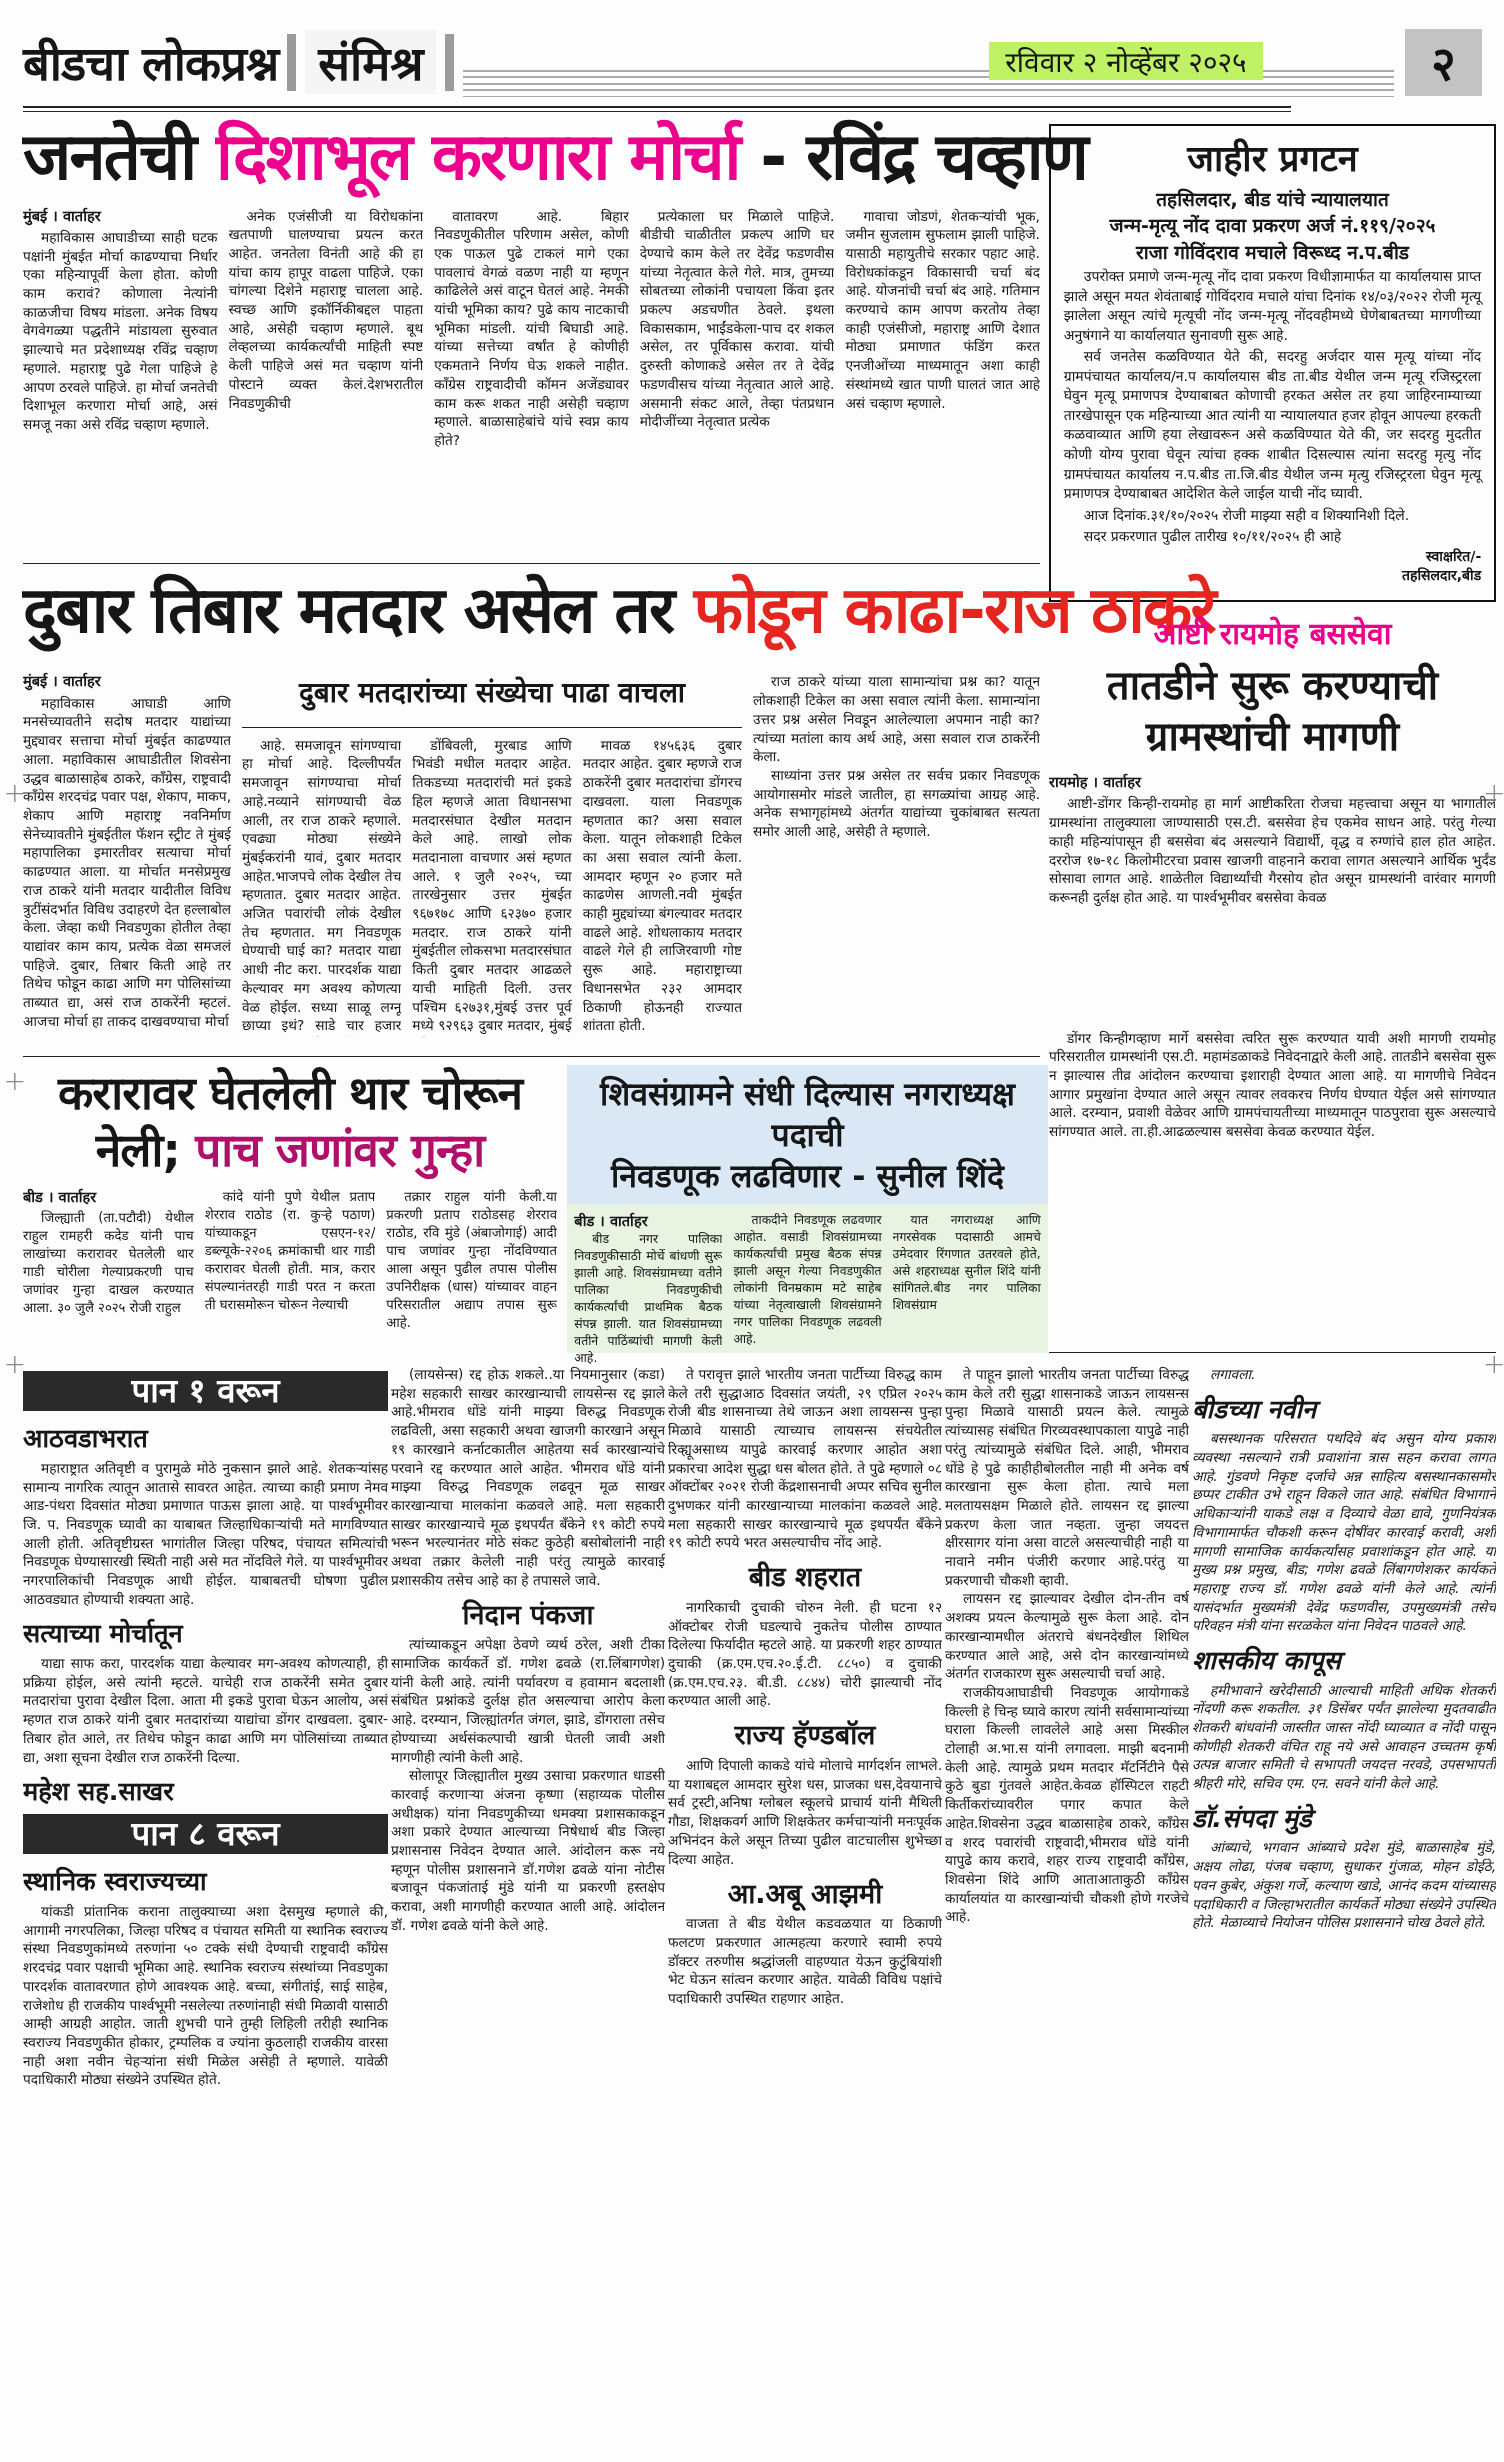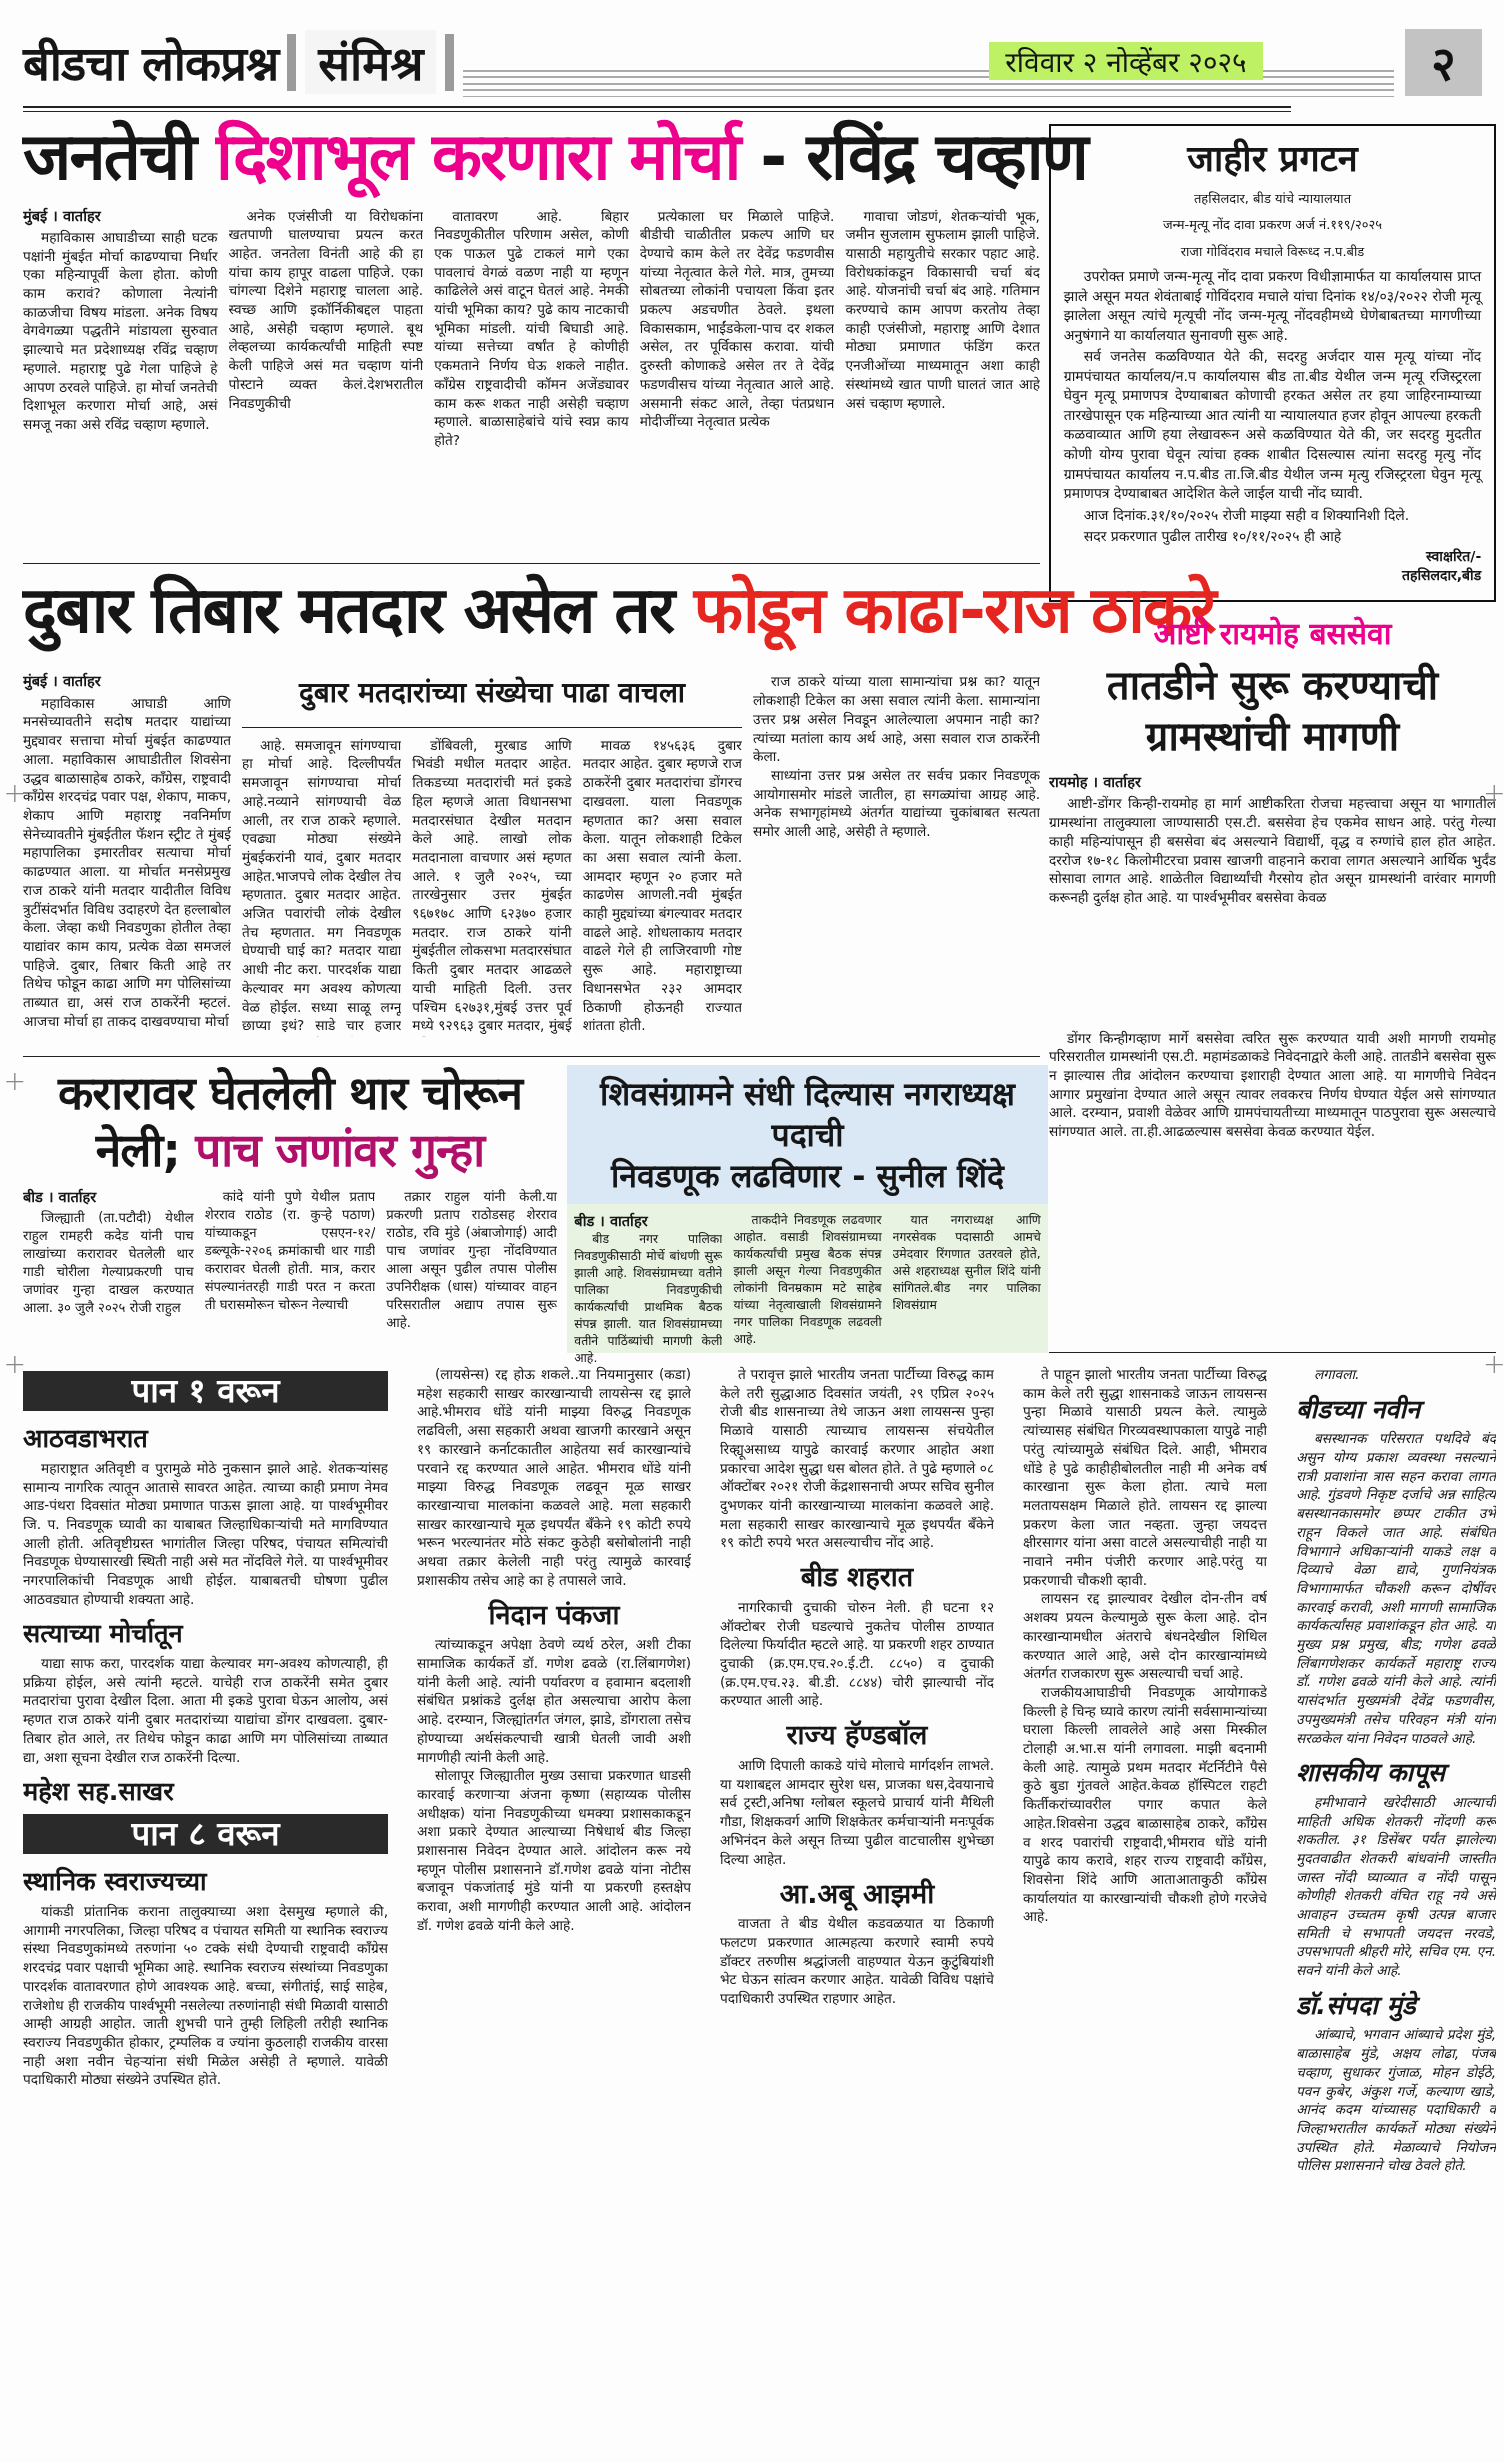--- a/index.html
+++ b/index.html
@@ -34,21 +34,21 @@
   .s1 .hl { font-size:65px; font-weight:bold; text-align:center; white-space:nowrap; letter-spacing:-1.8px; line-height:88px; }
   .s1 .cols { height:350px; margin-top:5.5px; }
   .pink { color:#ec008c; }
   .red { color:#e52620; }
   .crimson { color:#b0106a; }
 
   
   .notice { position:absolute; left:1049px; top:124px; width:447px; height:478px; border:2.7px solid #111;
             padding:7.3px 12.8px; overflow:hidden; }
   .notice .t { font-size:36px; font-weight:bold; text-align:center; margin-bottom:3.6px; }
-  .notice .sub { font-size:13px; font-weight:normal; text-align:center; line-height:26.4px; }
+  .notice .sub { font-size:19px; font-weight:bold; text-align:center; line-height:26.4px; }
   .notice p { font-size:14px; line-height:19.6px; text-align:justify; text-indent:20px; margin-top:1.8px; }
   .notice .sign { text-align:right; font-weight:bold; font-size:14px; line-height:19px; }
 
   
   .s2 { position:absolute; left:23px; top:565px; width:1017px; height:492px; border-bottom:1.8px solid #222; }
   .s2 .hl { font-size:64px; font-weight:bold; text-align:center; white-space:nowrap; letter-spacing:-1.8px; line-height:91px; }
   .s2 .body { display:flex; gap:11px; margin-top:16.4px; height:365px; }
   .s2 .lcol { flex:0 0 208px; }
   .s2 .mid { flex:0 0 500px; }
   .s2 .subhead { font-size:28px; font-weight:bold; text-align:center; padding-bottom:17px; border-bottom:1.8px solid #222; margin-bottom:7.3px; }
@@ -68,21 +68,21 @@
   .s3b .cols { height:161px; margin:7.3px 7.3px 0; }
   .s3b .col { font-size:12.3px; line-height:17px; }
 
   
   .s5 { position:absolute; left:1049px; top:607px; width:447px; height:746px; border-bottom:1.8px solid #222; }
   .s5 .h1 { font-size:30px; font-weight:bold; text-align:center; line-height:53px; }
   .s5 .h2 { font-size:40px; font-weight:bold; text-align:center; line-height:51px; }
   .s5 .cols { height:500px; margin-top:11px;flex-direction:column; }
 
   
-  .bottom { position:absolute; left:23px; top:1365px; width:1473px; height:1069px; display:flex; gap:29px; }
+  .bottom { position:absolute; left:23px; top:1365px; width:1473px; height:1069px; display:flex; gap:3px; }
   .bcol { overflow:hidden; font-size:13.7px; line-height:18.7px; }
   .bc1 { flex:0 0 365px; }
   .bc2 { flex:0 0 274px; }
   .bc3 { flex:0 0 274px; }
   .bc4 { flex:0 0 244px; }
   .bc5 { flex:1;font-style:italic; }
 
   .regmark { position:absolute; color:#888; font-size:27px; font-weight:200; }
 </style>
 </head>

